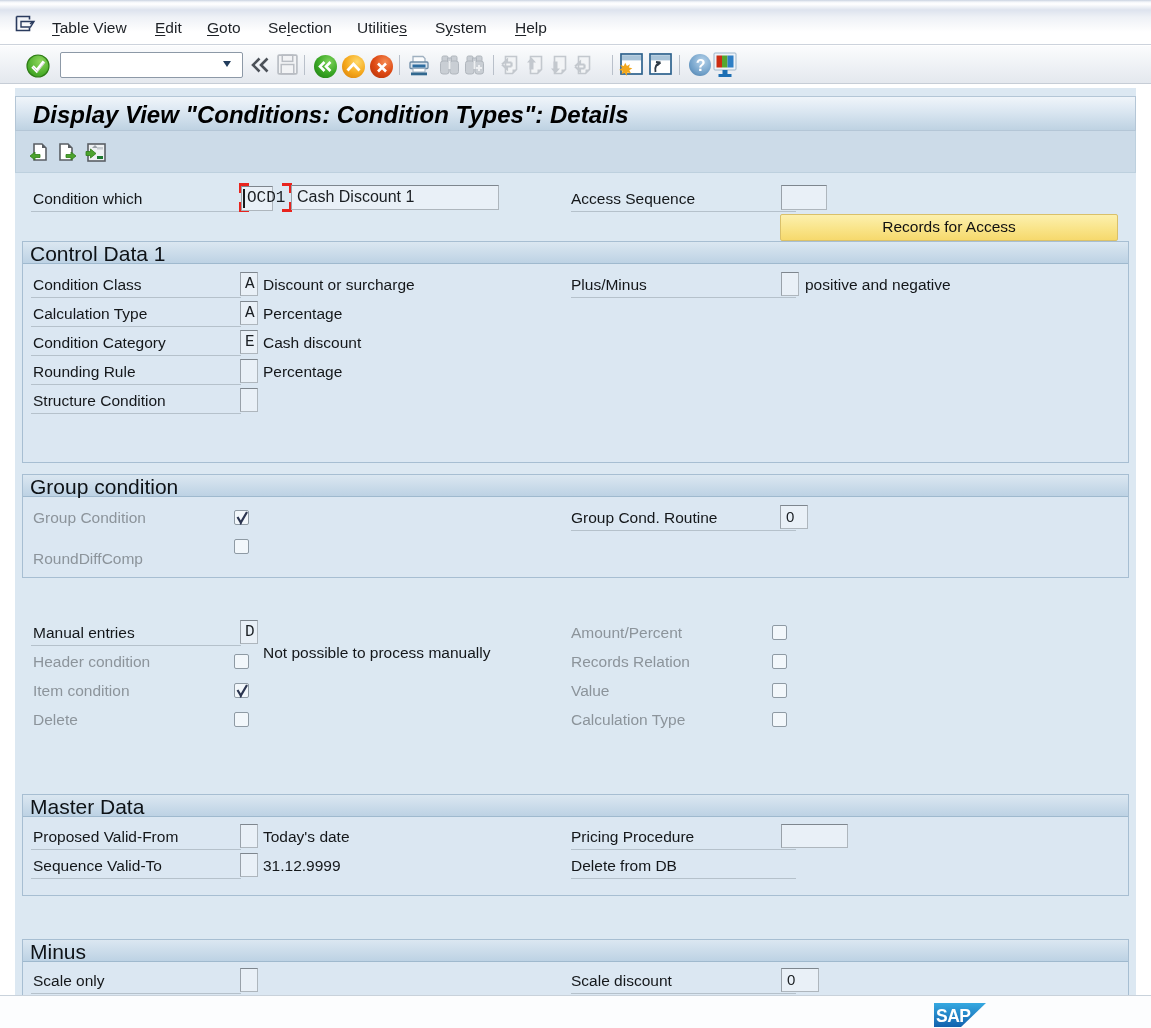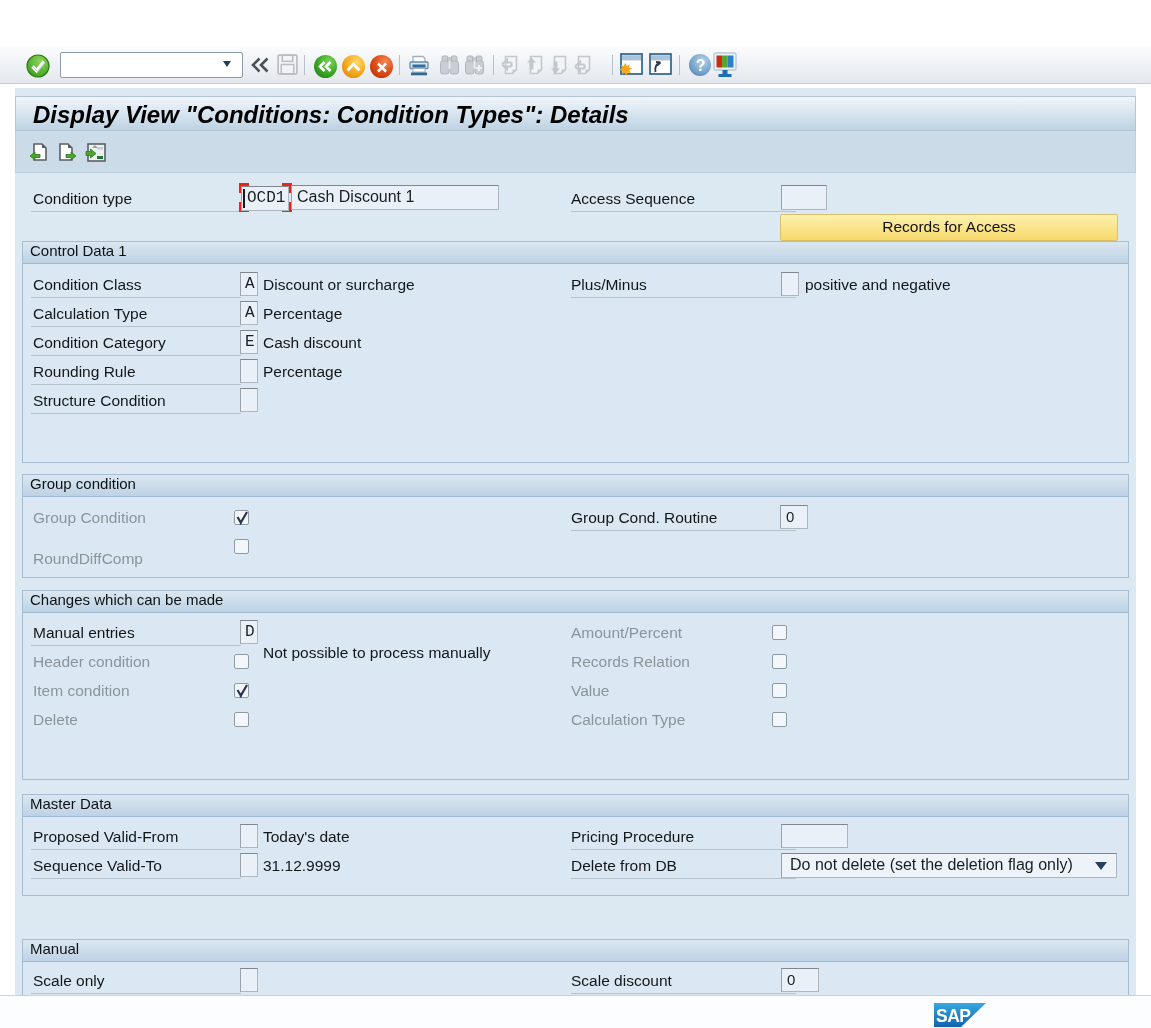--- a/index.html
+++ b/index.html
@@ -41,31 +41,44 @@
   font-size:16px; color:#1a1e22; white-space:nowrap; }
 .mono { font-family:"Liberation Mono", monospace; font-size:16px; }
 .cbox { position:absolute; width:15px; height:15px; background:#f2f7fb;
   border:1px solid #8e9aa4; border-radius:2px; }
 .check { position:absolute; left:-1px; top:-2px; }
 
 .gbox { position:absolute; left:7px; width:1107px; background:#dbe7f2;
   border:1px solid #a7bed2; }
 .ghead { height:22px; background:linear-gradient(180deg,#dbe7f1 0,#bdd2e4 100%);
   border-bottom:1px solid #9fb9ce; }
-.ghead div { padding:0px 0 0 7px; font-size:15px; color:#0e1216; }
+.ghead div { padding:0px 0 0 7px; font-size:21px; color:#0e1216; }
 
 #footer { left:0; top:995px; width:1151px; height:33px; background:#fcfdfe;
   border-top:1px solid #c9d2db; }
 
 .rc { position:absolute; width:10px; height:10px; border:3px solid #e8241e; }
 </style>
 </head>
 <body>
 <div id="stage">
 
+  <div class="abs" id="menubar">
+    <svg class="abs" style="left:15px;top:15px" width="21" height="17" viewBox="0 0 21 17">
+      <path d="M1.5 1.5 h13 v3 M1.5 1.5 v14 h13 v-3" fill="none" stroke="#2a3b5e" stroke-width="1.6"></path>
+      <path d="M6 6.5 h13 l-3.5 5.5 h-9.5 z M15 9 l3-2.5" fill="none" stroke="#2a3b5e" stroke-width="1.4"></path>
+    </svg>
+    <div class="menuitem" style="left:52px"><u>T</u>able View</div>
+    <div class="menuitem" style="left:155px"><u>E</u>dit</div>
+    <div class="menuitem" style="left:207px"><u>G</u>oto</div>
+    <div class="menuitem" style="left:268px">Se<u>l</u>ection</div>
+    <div class="menuitem" style="left:357px">Utilitie<u>s</u></div>
+    <div class="menuitem" style="left:435px">S<u>y</u>stem</div>
+    <div class="menuitem" style="left:515px"><u>H</u>elp</div>
+  </div>
 
   <div class="abs" id="toolbar">
     <svg class="abs" style="left:26px;top:8px" width="24" height="24" viewBox="0 0 24 24">
       <defs>
           <radialGradient id="gc" cx="0.6" cy="0.3" r="0.95">
         <stop offset="0" stop-color="#8fd65e"></stop>
             <stop offset="0.6" stop-color="#4cae2b"></stop>
             <stop offset="1" stop-color="#2c8a1a"></stop>
       </radialGradient>
         </defs>
@@ -219,27 +232,27 @@
       </svg>
       <svg class="abs" style="left:69px;top:12px" width="21" height="20" viewBox="0 0 21 20">
         <rect x="3" y="1" width="17" height="17" fill="#eef1f3" stroke="#5a5f64" stroke-width="1.6"></rect>
         <path d="M10 2 l3 3 h-6z" fill="#9aa0a6"></path>
         <rect x="12" y="4" width="6" height="2.5" fill="#c6cbd0"></rect>
         <rect x="12" y="13" width="6" height="3" fill="#1c7a30"></rect>
         <path d="M1 8.5 h4.5 v-2.5 l5.5 4.5 -5.5 4.5 v-2.5 h-4.5 z" fill="#4ca32d" stroke="#2f7d18" stroke-width="0.8"></path>
       </svg>
     </div>
 
-    <div class="lbl" style="left:18px;top:104px">Condition type</div>
+    <div class="lbl" style="left:18px;top:104px">Condition which</div>
     <div class="ul" style="left:16px;top:123px;width:210px"></div>
     <div class="rc" style="left:224px;top:95px;border-width:3px 0 0 3px"></div>
     <div class="rc" style="left:267px;top:95px;border-width:3px 3px 0 0"></div>
     <div class="rc" style="left:224px;top:114px;border-width:0 0 3px 3px"></div>
     <div class="rc" style="left:267px;top:114px;border-width:0 3px 3px 0"></div>
-    <div class="fld mono" style="left:226px;top:98px;width:48px;height:25px;padding:2px 0 0 5px">OCD1</div>
+    <div class="fld mono" style="left:226px;top:98px;width:32px;height:25px;padding:2px 0 0 5px">OCD1</div>
     <div class="abs" style="left:228px;top:101px;width:2px;height:19px;background:#16181b"></div>
     <div class="fld" style="left:276px;top:97px;width:208px;height:25px;padding:2px 0 0 5px">Cash Discount 1</div>
     <div class="lbl" style="left:556px;top:104px">Access Sequence</div>
     <div class="ul" style="left:556px;top:123px;width:225px"></div>
     <div class="fld" style="left:766px;top:97px;width:46px;height:25px"></div>
     <div class="abs" style="left:765px;top:126px;width:338px;height:27px;
       background:linear-gradient(180deg,#fcf0ae 0,#f9e489 55%,#f6d96d 100%);
       border:1px solid #d9c06a; border-radius:2px; text-align:center;
       font-size:15.5px; color:#111; padding-top:3px">Records for Access</div>
 
@@ -287,25 +300,20 @@
           <path d="M3.5 8 L6.8 13.5 L13 3" fill="none" stroke="#2b3550" stroke-width="2.2"></path>
           <path d="M6.8 13.5 L6.6 15.5" stroke="#2b3550" stroke-width="1.6"></path>
         </svg>
       </div>
     <div class="lbl" style="left:556px;top:423px">Group Cond. Routine</div>
     <div class="ul" style="left:556px;top:442px;width:225px"></div>
     <div class="fld" style="left:765px;top:417px;width:28px;height:24px;padding:2px 0 0 5px;font-size:15px">0</div>
     <div class="lbl dis" style="left:18px;top:464px">RoundDiffComp</div>
     <div class="cbox" style="left:219px;top:451px"></div>
 
-    <div class="gbox" style="top:502px;height:190px">
-      <div class="ghead">
-          <div>Changes which can be made</div>
-        </div>
-    </div>
     <div class="lbl" style="left:18px;top:538px">Manual entries</div>
     <div class="ul" style="left:16px;top:557px;width:210px"></div>
     <div class="fld mono" style="left:225px;top:532px;width:18px;height:24px;padding:2px 0 0 4px">D</div>
     <div class="lbl" style="left:248px;top:558px">Not possible to process manually</div>
     <div class="lbl dis" style="left:556px;top:538px">Amount/Percent</div>
     <div class="cbox" style="left:757px;top:537px"></div>
 
     <div class="lbl dis" style="left:18px;top:567px">Header condition</div>
     <div class="cbox" style="left:219px;top:566px"></div>
     <div class="lbl dis" style="left:556px;top:567px">Records Relation</div>
@@ -338,27 +346,24 @@
     <div class="lbl" style="left:556px;top:742px">Pricing Procedure</div>
     <div class="ul" style="left:556px;top:761px;width:225px"></div>
     <div class="fld" style="left:766px;top:736px;width:67px;height:24px"></div>
 
     <div class="lbl" style="left:18px;top:771px">Sequence Valid-To</div>
     <div class="ul" style="left:16px;top:790px;width:210px"></div>
     <div class="fld" style="left:225px;top:765px;width:18px;height:24px"></div>
     <div class="lbl" style="left:248px;top:771px">31.12.9999</div>
     <div class="lbl" style="left:556px;top:771px">Delete from DB</div>
     <div class="ul" style="left:556px;top:790px;width:225px"></div>
-    <div class="fld" style="left:766px;top:765px;width:336px;height:25px;padding:2px 0 0 8px;background:#edf3f9">Do not delete (set the deletion flag only)
-      <span style="position:absolute;right:9px;top:8px;width:0;height:0;border:6px solid transparent;border-top:8px solid #274060"></span>
-    </div>
 
     <div class="gbox" style="top:851px;height:60px">
       <div class="ghead">
-          <div>Manual</div>
+          <div>Minus</div>
         </div>
     </div>
     <div class="lbl" style="left:18px;top:886px">Scale only</div>
     <div class="ul" style="left:16px;top:905px;width:210px"></div>
     <div class="fld" style="left:225px;top:880px;width:18px;height:24px"></div>
     <div class="lbl" style="left:556px;top:886px">Scale discount</div>
     <div class="ul" style="left:556px;top:905px;width:225px"></div>
     <div class="fld" style="left:766px;top:880px;width:38px;height:24px;padding:2px 0 0 5px;font-size:15px">0</div>
   </div>
 

